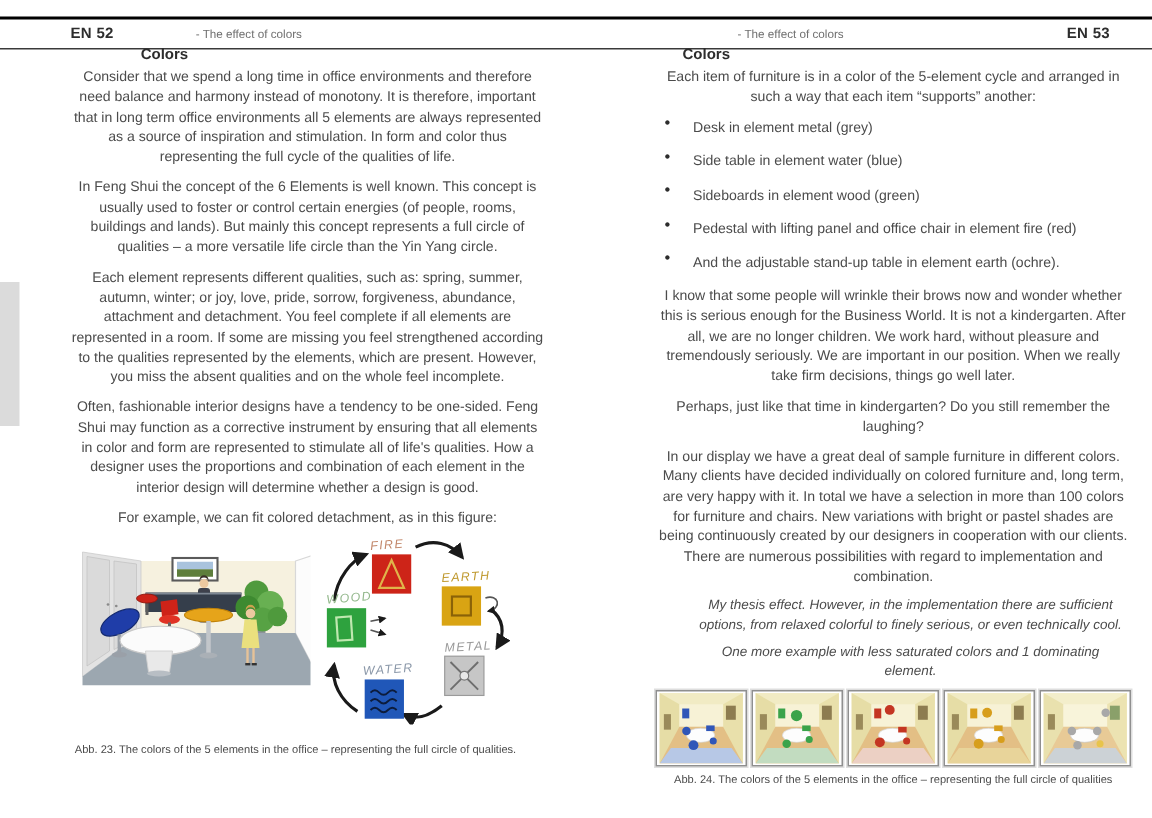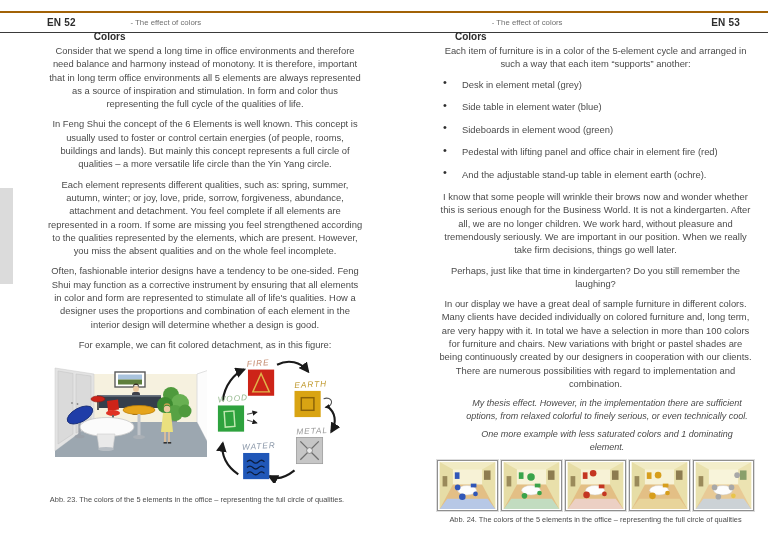--- a/index.html
+++ b/index.html
@@ -1,21 +1,21 @@
 <!DOCTYPE html>
 <html><head>
 <meta charset="utf-8">
 <style>
   html,body{margin:0;padding:0;}
   body{width:768px;height:545px;background:#fff;font-family:"Liberation Sans",sans-serif;}
   .spread{position:relative;width:768px;height:545px;background:#fff;overflow:hidden;}
 
   
   .header-band{position:absolute;top:11px;left:0;right:0;height:19px;
-    border-top:2px solid #a16207;border-bottom:1px solid #3a3a3a;background:#fff;padding-left:32px;}
+    border-top:2px solid #000000;border-bottom:1px solid #3a3a3a;background:#fff;padding-left:32px;}
   .hdr{position:absolute;top:0;height:19px;display:flex;align-items:center;}
   .hdr-left{left:47px;}
   .hdr-right{left:455px;right:28px;}
   .pg{font-weight:bold;font-size:10px;color:#2d2d2d;letter-spacing:.2px;}
   .sec{font-weight:bold;font-size:10px;color:#2d2d2d;margin-left:18px;margin-top:28px;}
   .hdr-right .sec{margin-left:0;}
   .sub{font-size:7.8px;color:#6f6f6f;margin-left:5px;}
   .pg-right{margin-left:auto;}
 
   

